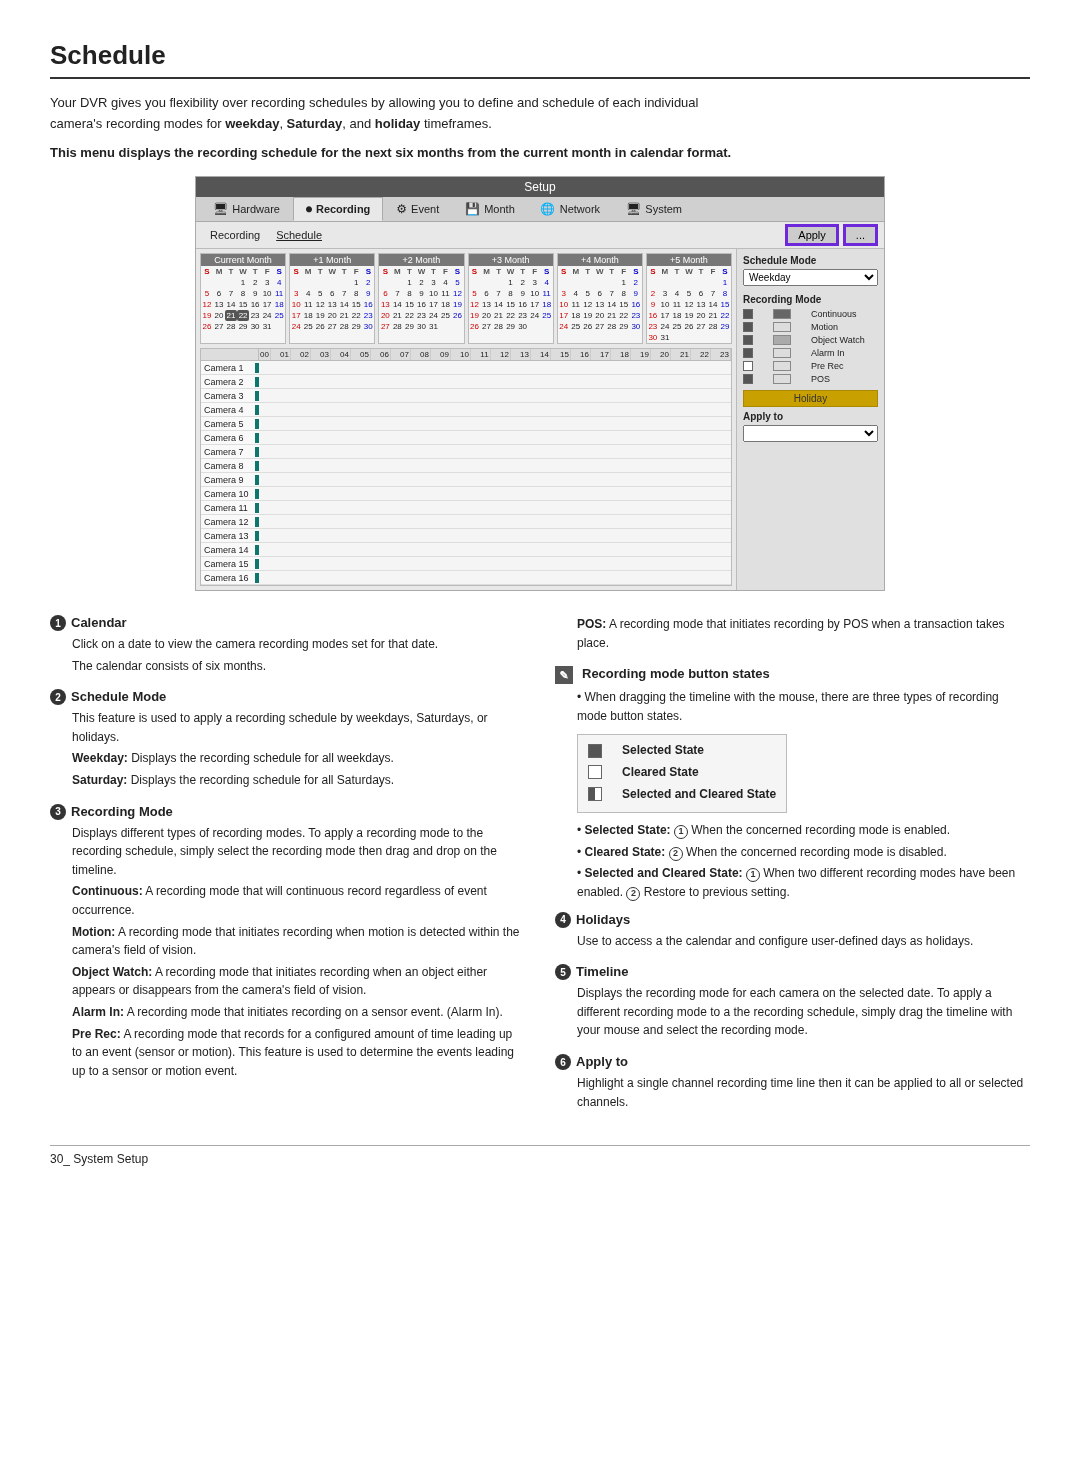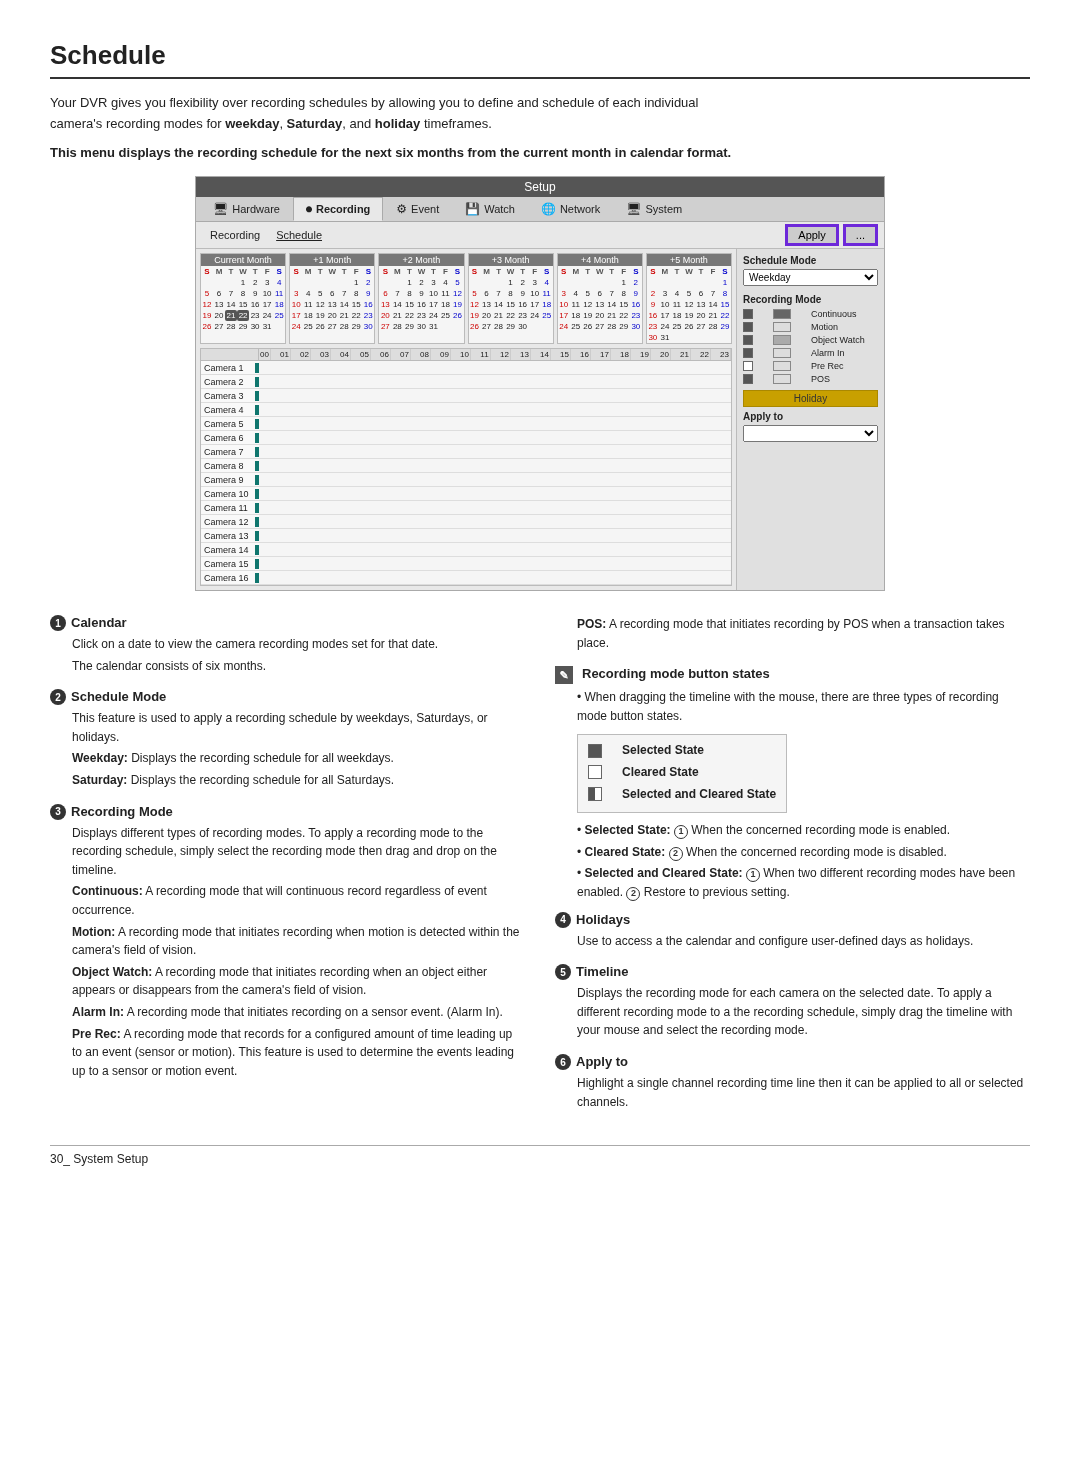--- a/index.html
+++ b/index.html
@@ -381,21 +381,21 @@
     <div class="setup-tab active">
       <span class="tab-icon">⏺</span>
       <span>Recording</span>
     </div>
     <div class="setup-tab">
       <span class="tab-icon">⚙</span>
       <span>Event</span>
     </div>
     <div class="setup-tab">
       <span class="tab-icon">💾</span>
-      <span>Watch</span>
+      <span>Month</span>
     </div>
     <div class="setup-tab">
       <span class="tab-icon">🌐</span>
       <span>Network</span>
     </div>
     <div class="setup-tab">
       <span class="tab-icon">🖥</span>
       <span>System</span>
     </div>
   </div>

